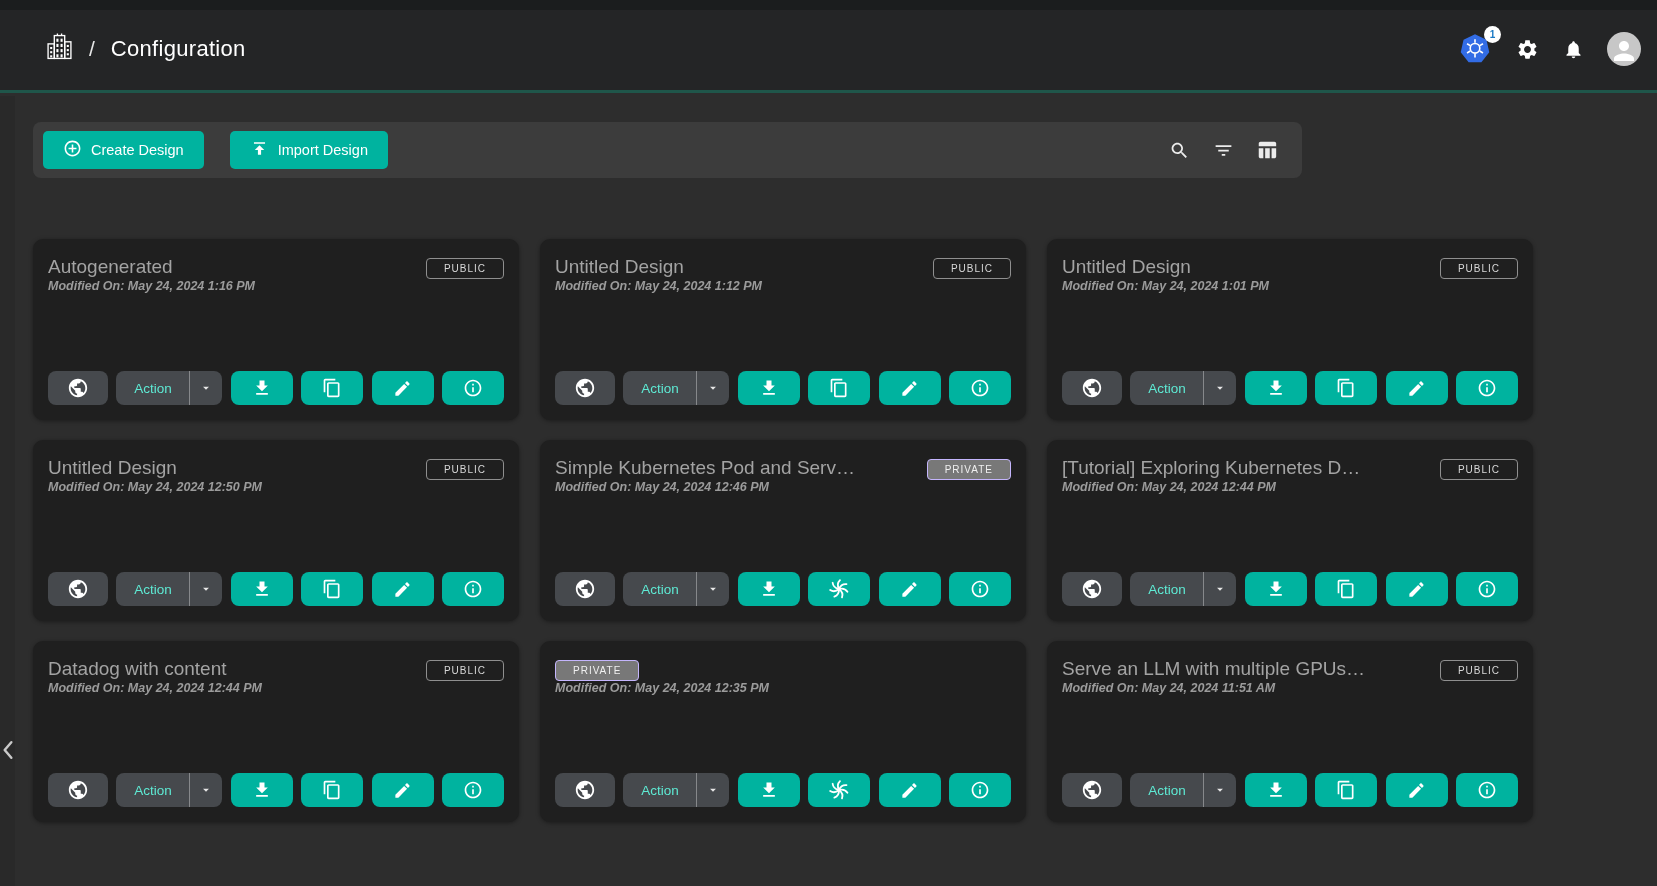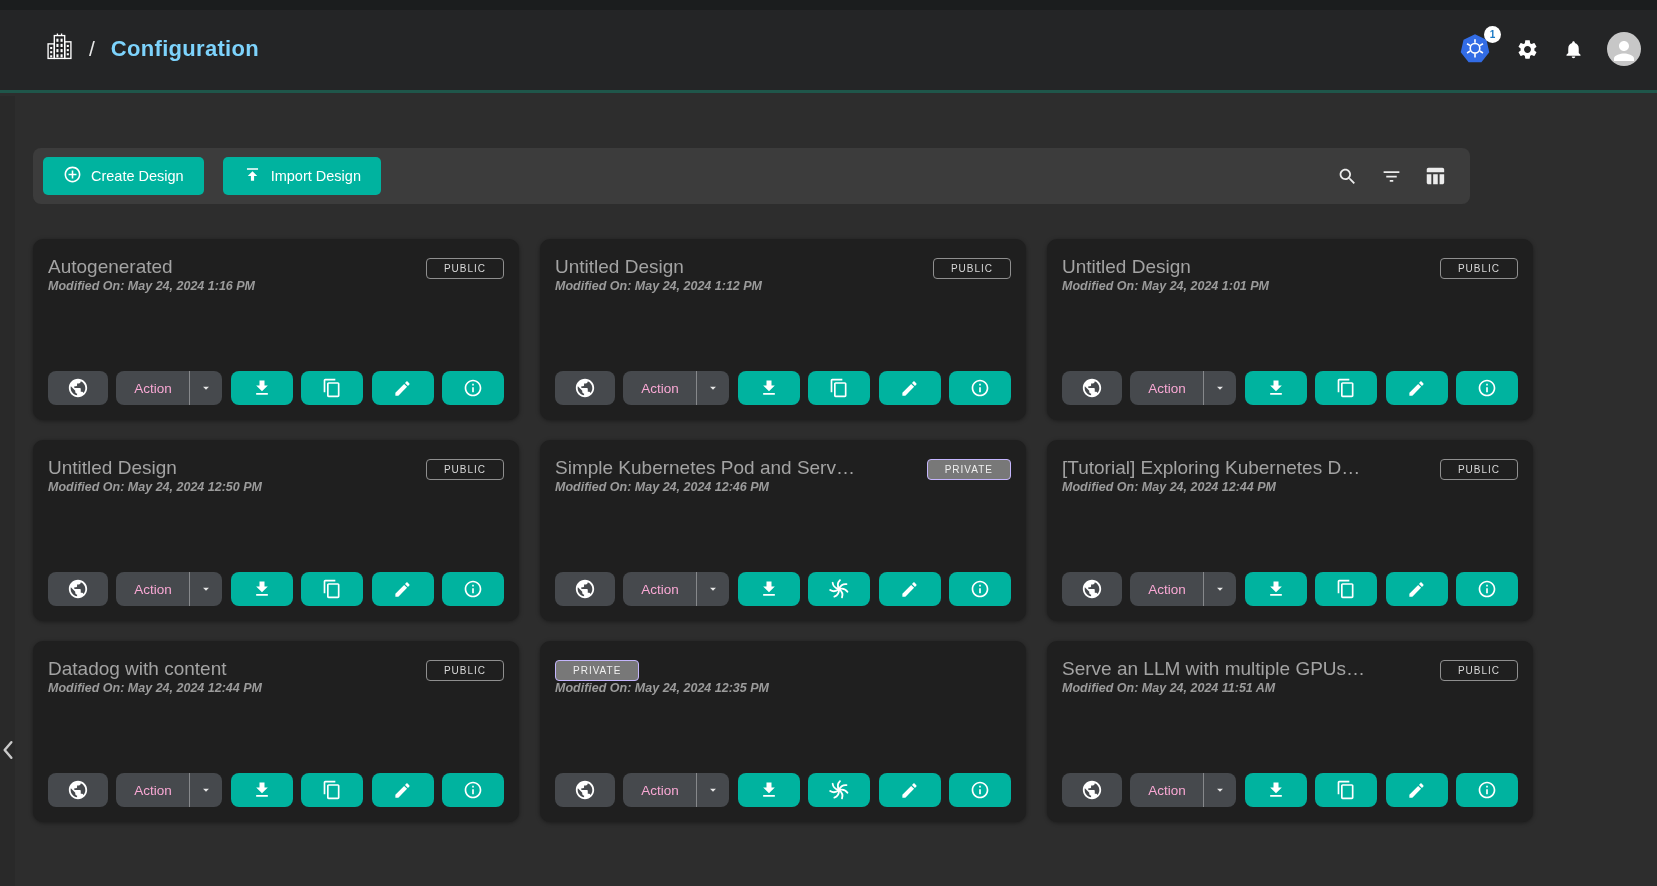--- a/index.html
+++ b/index.html
@@ -4,55 +4,55 @@
 <style>
   * { margin:0; padding:0; box-sizing:border-box; }
   html,body { width:1657px; height:886px; overflow:hidden; }
   body { background:#2d2d2d; font-family:"Liberation Sans", sans-serif; color:#fff; position:relative; }
 
   
   .header { position:relative; height:93px; background:#242526; border-bottom:3px solid #1f564a; }
   .header::before { content:""; position:absolute; top:0; left:0; right:0; height:10px; background:#1b1d1e; }
   .breadcrumb { display:flex; align-items:center; gap:16px; height:100%; padding-left:46px; padding-top:8px; }
   .crumb-sep { font-size:21px; color:#e8e8e8; }
-  .page-title { font-size:22px; font-weight:bold; color:#7dd3fc; letter-spacing:.3px; }
+  .page-title { font-size:22px; font-weight:normal; color:#ffffff; letter-spacing:.3px; }
   .header-right { position:absolute; right:16px; top:0; bottom:0; display:flex; align-items:center; gap:22px; padding-top:8px; }
   .k8s-wrap { position:relative; width:34px; height:32px; cursor:pointer; }
   .k8s-badge { position:absolute; top:-7px; right:-8px; width:17px; height:17px; background:#fff; border-radius:50%;
                color:#1b79c4; font-size:10px; font-weight:bold; display:flex; align-items:center; justify-content:center; }
   .hdr-icon { width:24px; height:24px; display:flex; align-items:center; justify-content:center; cursor:pointer; }
   .avatar { width:34px; height:34px; border-radius:50%; background:#c7c7c7; display:flex; align-items:flex-end; justify-content:center; overflow:hidden; cursor:pointer; }
 
   
-  .toolbar { position:absolute; left:33px; top:148px; width:1437px; height:56px; background:#3c3c3c; border-radius:8px;
+  .toolbar { position:absolute; left:33px; top:122px; width:1269px; height:56px; background:#3c3c3c; border-radius:8px;
              display:flex; align-items:center; padding:0 24px 0 10px; }
   .tb-btn { display:flex; align-items:center; gap:9px; height:38px; padding:0 20px; border:none; border-radius:5px;
             background:#00b39f; color:#fff; font-size:14.5px; font-family:inherit; cursor:pointer; }
-  .tb-btn + .tb-btn { margin-left:19px; }
+  .tb-btn + .tb-btn { margin-left:26px; }
   .toolbar-right { margin-left:auto; display:flex; align-items:center; gap:22px; }
   .tb-icon { width:22px; height:22px; display:flex; align-items:center; justify-content:center; cursor:pointer; }
 
   
   .grid { position:absolute; left:33px; top:239px; display:grid; grid-template-columns:repeat(3,486px); gap:20px 21px; }
   .card { position:relative; width:486px; height:181px; background:#1f1f1f; border-radius:10px; padding:17px 15px;
           box-shadow:0 1px 4px rgba(0,0,0,.4); }
   .card-head { display:flex; justify-content:space-between; align-items:flex-start; gap:10px; }
   .card-title { font-size:19px; font-weight:500; color:#a3a3a3; white-space:nowrap; overflow:hidden; }
   .badge { flex:none; margin-top:2px; font-size:10px; letter-spacing:1px; padding:4px 17px; border-radius:4px; }
   .badge--public  { border:1px solid #8f8f8f; color:#d8d8d8; background:transparent; }
   .badge--private { border:1px solid #c4b5fd; color:#f0f0f0; background:#787878; }
   .card-date { font-size:12.5px; font-style:italic; font-weight:bold; color:#9b9b9b; }
   .card-actions { position:absolute; left:15px; right:15px; bottom:15px; display:flex; justify-content:space-between; }
   .btn { height:34px; border:none; border-radius:8px; display:flex; align-items:center; justify-content:center; cursor:pointer; }
   .btn svg { display:block; }
   .btn-dark { background:#46494d; }
   .btn-teal { background:#00b39f; width:62px; }
   .btn-globe { width:60px; }
   .action-split { width:106px; height:34px; background:#46494d; border-radius:8px; display:flex; align-items:stretch; cursor:pointer; overflow:hidden; }
-  .action-label { flex:1; display:flex; align-items:center; justify-content:center; color:#f9a8d4; font-size:13.5px; }
+  .action-label { flex:1; display:flex; align-items:center; justify-content:center; color:#5eead4; font-size:13.5px; }
   .action-caret { width:33px; display:flex; align-items:center; justify-content:center; border-left:1px solid rgba(255,255,255,.35); }
   .ic-pinwheel { display:none; }
   .show-pinwheel .ic-pinwheel { display:block; }
 
   
   .left-rail { position:absolute; left:0; top:96px; bottom:0; width:15px; background:#292929; }
   .collapse-toggle { position:absolute; left:1px; top:737px; width:18px; height:26px; display:flex; align-items:center; cursor:pointer; }
 </style>
 </head>
 <body>

